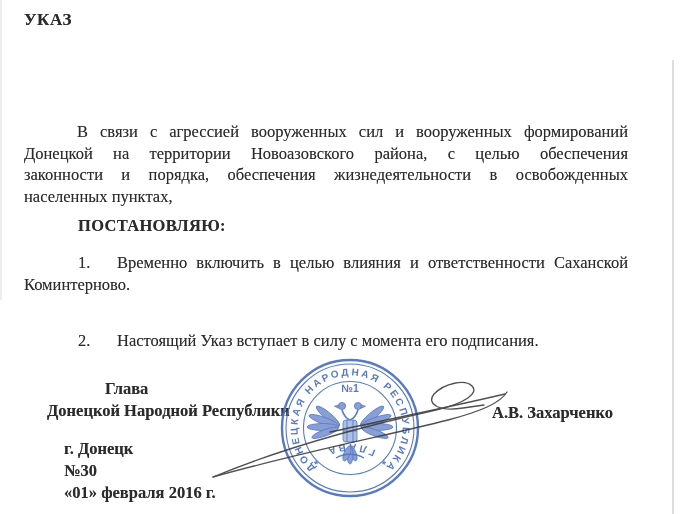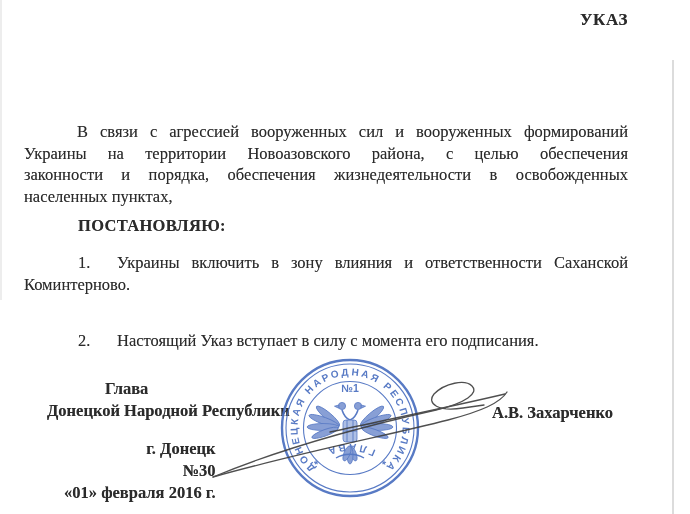--- a/index.html
+++ b/index.html
@@ -4,58 +4,58 @@
 <style>
   html,body{margin:0;padding:0;background:#ffffff;}
   .page{
     position:relative;width:690px;height:514px;background:#ffffff;overflow:hidden;
     font-family:"Liberation Serif","DejaVu Serif",serif;color:#2b2b2b;
   }
   .scan-edge-left{position:absolute;left:0;top:0;width:2px;height:300px;background:#ededed;}
   .scan-edge-right{position:absolute;left:672px;top:60px;width:2px;height:454px;background:#dcdcdc;}
   .abs{position:absolute;}
   .doc-block{position:absolute;left:24px;width:604px;}
-  .title{text-align:right;font-weight:bold;font-size:17px;letter-spacing:0.6px;
+  .title{text-align:left;font-weight:bold;font-size:17px;letter-spacing:0.6px;
          text-shadow:0 0 0.5px rgba(43,43,43,0.55);}
   .bodytxt{font-size:16.5px;line-height:21.7px;text-shadow:0 0 0.4px rgba(43,43,43,0.45);}
   .jline{text-align:justify;text-align-last:justify;}
   .lline{text-align:left;}
   .indent1{padding-left:53px;}
   .inum{display:inline-block;width:39px;}
   .heading{font-weight:bold;font-size:16.5px;letter-spacing:0.3px;
            text-shadow:0 0 0.5px rgba(43,43,43,0.55);}
   .sigline{font-weight:bold;font-size:16.5px;white-space:nowrap;
            text-shadow:0 0 0.5px rgba(43,43,43,0.5);}
   .footline{font-weight:bold;font-size:16.5px;line-height:22px;white-space:nowrap;
-            text-shadow:0 0 0.5px rgba(43,43,43,0.5);text-align:right;}
+            text-shadow:0 0 0.5px rgba(43,43,43,0.5);}
   .seal-svg{position:absolute;left:279px;top:357px;width:142px;height:142px;opacity:0.92;}
   .seal-text{font-family:"Liberation Sans","DejaVu Sans",sans-serif;font-weight:bold;}
   .sig-svg{position:absolute;left:0;top:0;width:690px;height:514px;}
 </style>
 </head>
 <body>
 
 <div class="page">
 
   <div class="scan-edge-left"></div>
   <div class="scan-edge-right"></div>
 
   <div class="doc-block title" style="top:10px;">УКАЗ</div>
 
   <div class="doc-block bodytxt" style="top:121px;">
     <div class="jline indent1">В связи с агрессией вооруженных сил и вооруженных формирований</div>
-    <div class="jline">Украины на территории Новоазовского района, с целью обеспечения</div>
+    <div class="jline">Донецкой на территории Новоазовского района, с целью обеспечения</div>
     <div class="jline">законности и порядка, обеспечения жизнедеятельности в освобожденных</div>
     <div class="lline">населенных пунктах,</div>
   </div>
 
   <div class="doc-block heading" style="top:216px;padding-left:54px;">ПОСТАНОВЛЯЮ:</div>
 
   <div class="doc-block bodytxt" style="top:252px;">
-    <div class="jline"><span class="inum" style="margin-left:54px;">1.</span><span>Украины включить в зону влияния и ответственности Саханской</span></div>
+    <div class="jline"><span class="inum" style="margin-left:54px;">1.</span><span>Временно включить в целью влияния и ответственности Саханской</span></div>
     <div class="lline">Коминтерново.</div>
   </div>
 
   <div class="doc-block bodytxt" style="top:330px;">
     <div class="lline"><span class="inum" style="margin-left:54px;">2.</span><span>Настоящий Указ вступает в силу с момента его подписания.</span></div>
   </div>
 
   <div class="abs sigline" style="left:105px;top:379px;">Глава</div>
   <div class="abs sigline" style="left:47px;top:401px;">Донецкой Народной Республики</div>
   <div class="abs sigline" style="left:492px;top:403px;">А.В. Захарченко</div>

